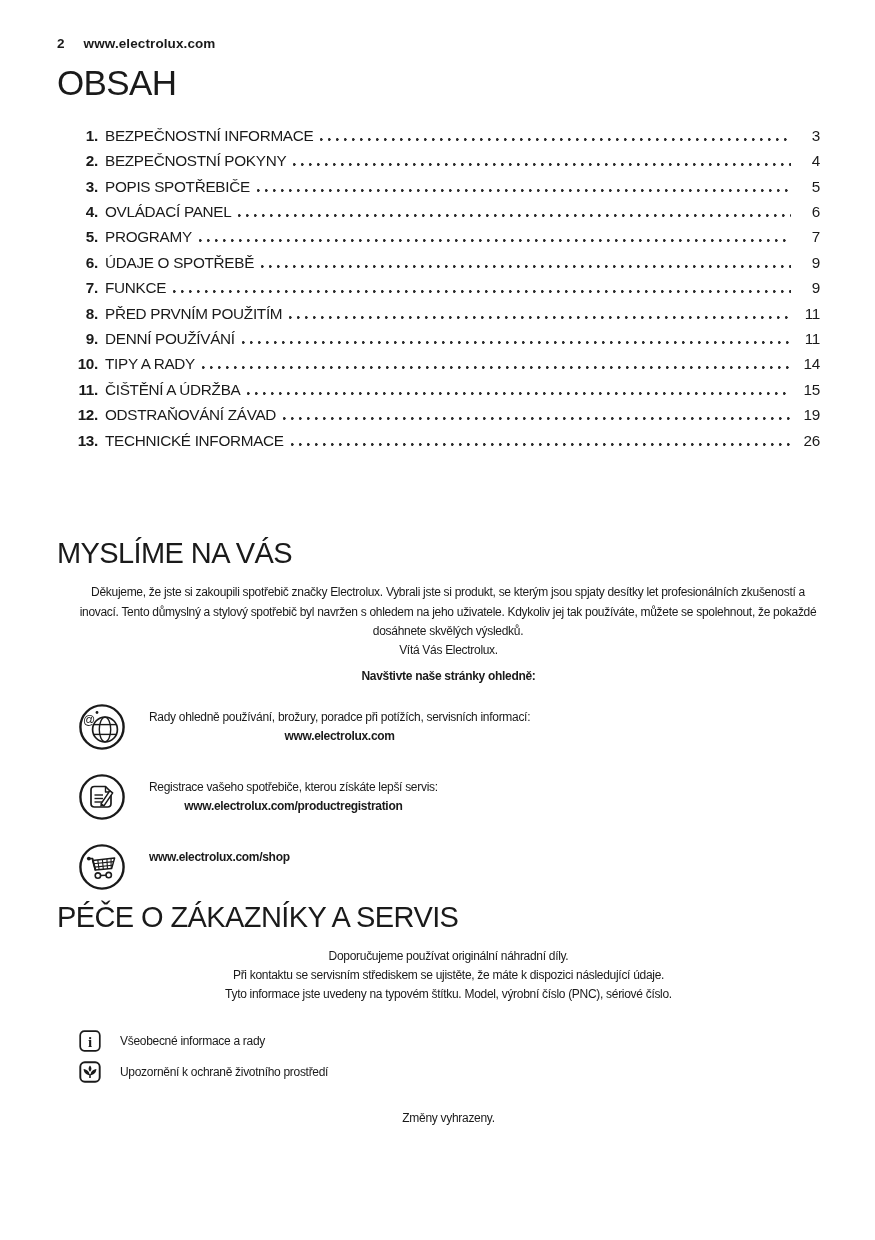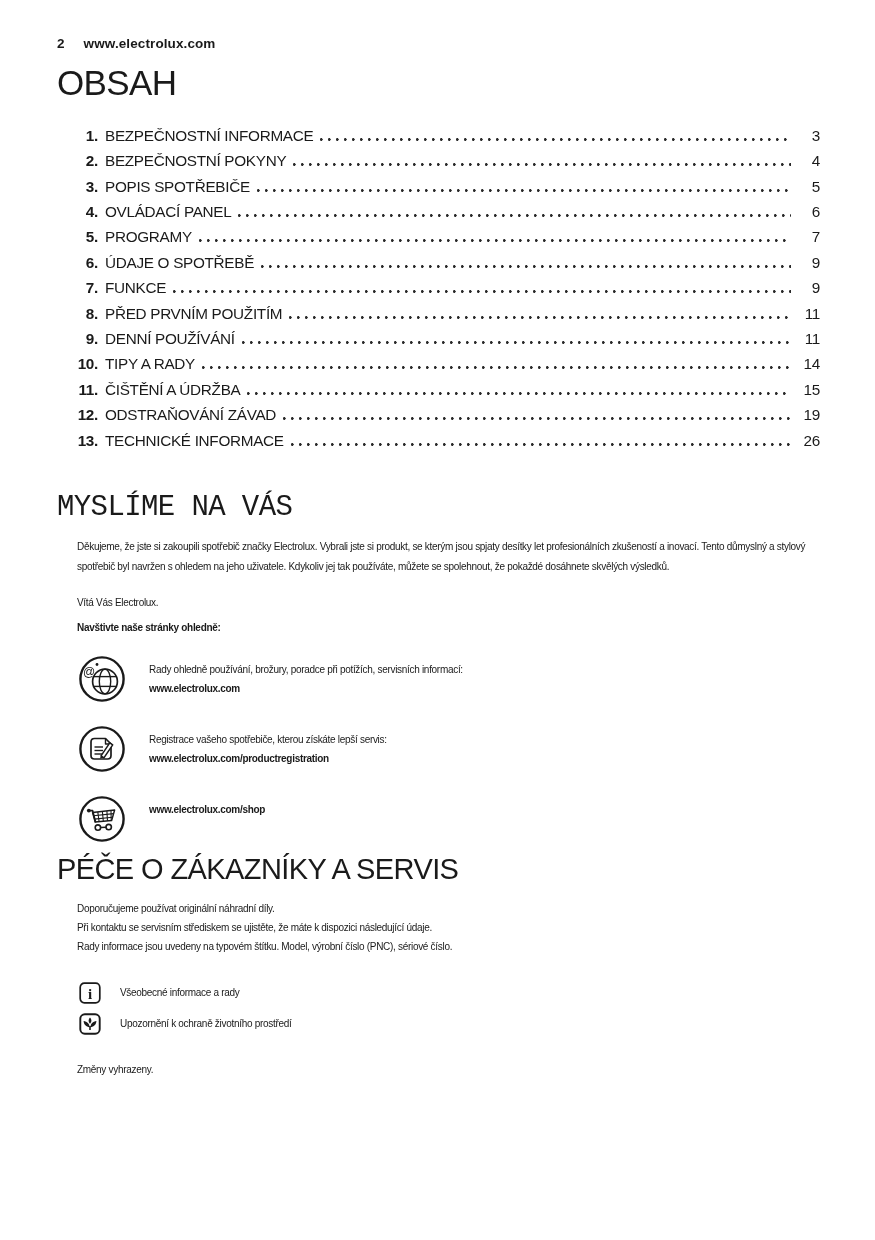--- a/index.html
+++ b/index.html
@@ -15,25 +15,25 @@
   .toc-title { margin-top:13px; }
   .toc { margin-top:17px; }
   .toc-row { display:flex; align-items:flex-end; height:25.4px; font-size:15.3px; letter-spacing:-0.3px; }
   .toc-num { flex:none; width:48px; text-align:right; font-weight:bold; padding-right:7px; }
   .toc-label { flex:none; white-space:nowrap; padding-right:7px; }
   .toc-dots { flex:1 1 auto; height:3px; margin:0 5px 4px 0;
     background-image:radial-gradient(circle at 1.3px 1.5px, #2a2a2a 1.1px, transparent 1.65px);
     background-size:8px 3px; background-repeat:repeat-x; background-position:left bottom; }
   .toc-page { flex:none; min-width:24px; text-align:right; }
   .sec-title { font-size:29px; font-weight:400; letter-spacing:-0.6px; line-height:1.1; }
-  .mt-myslime { margin-top:42px;font-family:Liberation Mono, monospace; }
-  .body { font-size:10px; line-height:19.3px; letter-spacing:-0.3px; }
+  .mt-myslime { margin-top:88px; }
+  .body { font-size:12px; line-height:19.3px; letter-spacing:-0.3px;text-align:center; }
   .indent { margin-left:20px; }
   .para { margin-top:14px; width:742px; }
-  .welcome { margin-top:17px; }
+  .welcome { }
   .visit { margin-top:6px; font-weight:bold; }
   .link-row { display:flex; margin:0 0 0 21px; align-items:flex-start; }
   .link-row.first { margin-top:17px; }
   .link-icon { flex:none; width:48px; height:48px; margin-right:23px; }
   .link-texts { padding-top:5px; }
   .link-url { font-weight:bold; }
   .link-spacer { height:22px; }
   .mt-pece { margin-top:11px; }
   .care-lines { margin-top:13px; }
   .notes { margin-top:21px; }
@@ -201,21 +201,21 @@
       </span>
       <div class="link-texts body">
         <div class="link-url">www.electrolux.com/shop</div>
       </div>
     </div>
 
     <h1 class="sec-title mt-pece">PÉČE O ZÁKAZNÍKY A SERVIS</h1>
     <div class="care-lines body indent">
       <div>Doporučujeme používat originální náhradní díly.</div>
       <div>Při kontaktu se servisním střediskem se ujistěte, že máte k dispozici následující údaje.</div>
-      <div>Rady informace jsou uvedeny na typovém štítku. Model, výrobní číslo (PNC), sériové číslo.</div>
+      <div>Tyto informace jste uvedeny na typovém štítku. Model, výrobní číslo (PNC), sériové číslo.</div>
     </div>
 
     <div class="notes">
       <div class="note-row">
         <span class="note-icon">
           <svg width="22" height="22" viewBox="0 0 22 22">
             <rect class="stroke" x="1.2" y="1.2" width="19.6" height="19.6" rx="4.2" stroke-width="1.7"></rect>
             <text x="11" y="16.6" font-size="15" font-weight="bold" text-anchor="middle" fill="#1a1a1a" font-family="Liberation Serif, serif">i</text>
           </svg>
         </span>

